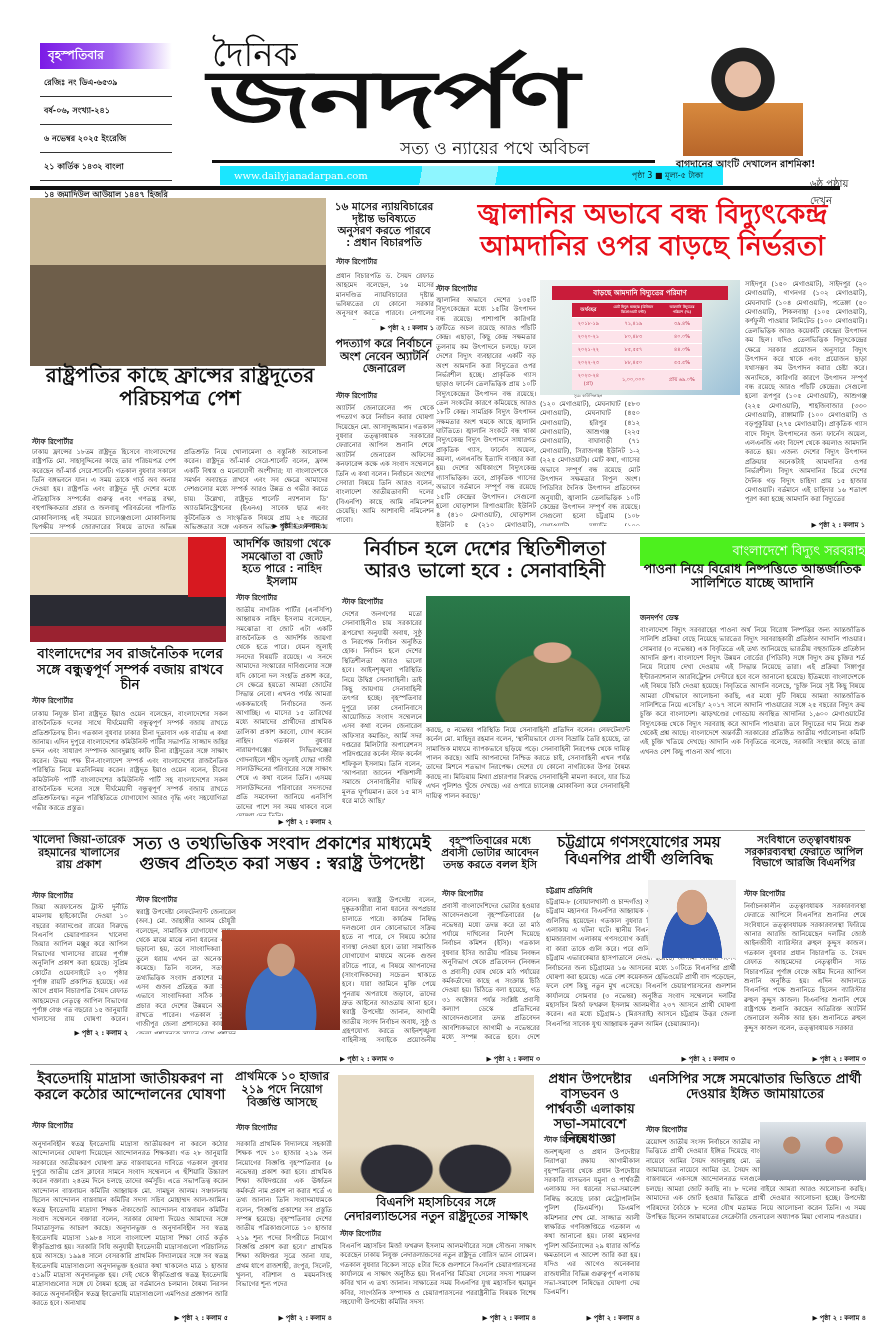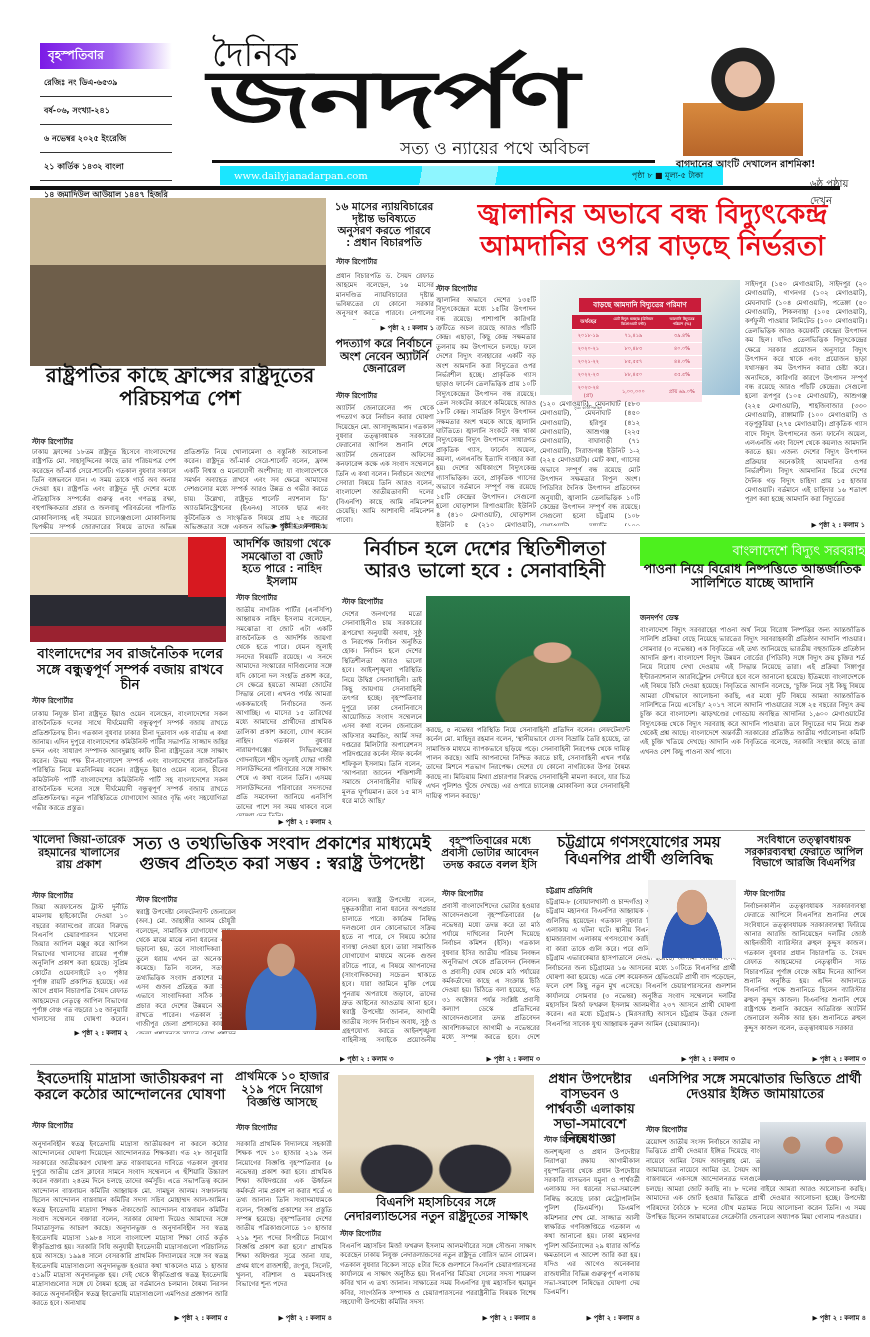--- a/index.html
+++ b/index.html
@@ -31,21 +31,21 @@
   <div class="info-row">৬ নভেম্বর ২০২৫ ইংরেজি</div>
   <div class="info-row">২১ কার্তিক ১৪৩২ বাংলা</div>
   <div class="info-row" style="border-bottom:none">১৪ জমাদিউল আউয়াল ১৪৪৭ হিজরি</div>
 </div>
 <div class="abs" style="left:212px;top:28px;font-size:34px;font-family:'DejaVu Serif',serif">দৈনিক</div>
 <div class="abs" style="left:208px;top:60px;font-size:80px;font-weight:900;letter-spacing:-2px;line-height:1;font-family:'DejaVu Sans',sans-serif;transform:scaleX(1.45);transform-origin:left">জনদর্পণ</div>
 <div class="abs" style="left:400px;top:135px;font-size:17px;font-family:'DejaVu Serif',serif">সত্য ও ন্যায়ের পথে অবিচল</div>
 <div class="abs rule" style="left:212px;top:160px;width:443px;height:3px"></div>
 <div class="abs urlband" style="left:220px;top:166px;width:503px">
   <span>www.dailyjanadarpan.com</span>
-  <span style="font-family:'DejaVu Sans',sans-serif;font-size:8px;color:#111">পৃষ্ঠা ৮ ■ মূল্য-৫ টাকা</span>
+  <span style="font-family:'DejaVu Sans',sans-serif;font-size:8px;color:#111">পৃষ্ঠা 3 ■ মূল্য-৫ টাকা</span>
 </div>
 <div class="abs" style="left:683px;top:38px;width:120px;height:118px;background:radial-gradient(circle at 50% 35%,#e8c0a8 0 18%,#222 19% 32%,transparent 33%),linear-gradient(180deg,#fff 0 55%,#d88a3e 55%,#b7652a);"></div>
 <div class="abs" style="left:676px;top:157px;font-size:9.5px;font-weight:bold">বাগদানের আংটি দেখালেন রাশমিকা!</div>
 <div class="abs" style="left:810px;top:176px;font-size:10px;font-weight:normal">৬ষ্ঠ পৃষ্ঠায় দেখুন</div>
 <div class="abs rule" style="left:30px;top:186px;width:810px;height:4px"></div>
 
 <div class="abs img" style="left:30px;top:198px;width:296px;height:168px;background:linear-gradient(180deg,#c9b896 0 40%,#6e5e4a 40% 100%)"></div>
 <div class="abs hl" style="left:40px;top:364px;width:280px;font-size:20px">রাষ্ট্রপতির কাছে ফ্রান্সের রাষ্ট্রদূতের পরিচয়পত্র পেশ</div>
 <div class="abs by" style="left:32px;top:436px">স্টাফ রিপোর্টার</div>
 <div class="abs body" style="left:32px;top:448px;width:296px;height:85px;column-count:2;column-gap:8px;overflow:hidden">ঢাকায় ফ্রান্সের ১৮তম রাষ্ট্রদূত হিসেবে বাংলাদেশের রাষ্ট্রপতি মো. সাহাবুদ্দিনের কাছে তার পরিচয়পত্র পেশ করেছেন জাঁ-মার্ক সেরে-শার্লেট। গতকাল বুধবার সকালে তিনি বঙ্গভবনে যান। এ সময় তাকে গার্ড অব অনার দেওয়া হয়। রাষ্ট্রপতি এবং রাষ্ট্রদূত দুই দেশের মধ্যে ঐতিহাসিক সম্পর্কের গুরুত্ব এবং গণতন্ত্র রক্ষা, বহুপাক্ষিকতার প্রচার ও জলবায়ু পরিবর্তনের পরিণতি মোকাবিলাসহ এই সময়ের চ্যালেঞ্জগুলো মোকাবিলায় দ্বিপক্ষীয় সম্পর্ক জোরদারের বিষয়ে তাদের অভিন্ন প্রতিশ্রুতি নিয়ে খোলামেলা ও বস্তুনিষ্ঠ আলোচনা করেন। রাষ্ট্রদূত জাঁ-মার্ক সেরে-শার্লেট বলেন, ফ্রান্স একটি বিশ্বস্ত ও মনোযোগী অংশীদার; যা বাংলাদেশকে সমর্থন অব্যাহত রাখবে এবং সব ক্ষেত্রে আমাদের দেশগুলোর মধ্যে সম্পর্ক আরও উন্নত ও গভীর করতে চায়। উল্লেখ্য, রাষ্ট্রদূত শার্লেট ন্যাশনাল ডি' অ্যাডমিনিস্ট্রেশনের (ইএনএ) সাবেক ছাত্র এবং কূটনৈতিক ও সাংস্কৃতিক বিষয়ে প্রায় ২৫ বছরের অভিজ্ঞতার সঙ্গে একজন অভিজ্ঞ কূটনীতিক। ঢাকায় আসার আগে, তিনি ২০২১ সাল থেকে ২০২৫ সালের আগস্ট মুম্বাইয়ে</div>
@@ -57,21 +57,21 @@
 <div class="abs jump" style="left:336px;top:322px;width:98px">▶ পৃষ্ঠা ২ : কলাম ১</div>
 
 <div class="abs hl" style="left:334px;top:338px;width:100px;font-size:11px">পদত্যাগ করে নির্বাচনে অংশ নেবেন অ্যাটর্নি জেনারেল</div>
 <div class="abs by" style="left:336px;top:390px">স্টাফ রিপোর্টার</div>
 <div class="abs body" style="left:336px;top:404px;width:98px;height:122px;overflow:hidden">অ্যাটর্নি জেনারেলের পদ থেকে পদত্যাগ করে নির্বাচন করার ঘোষণা দিয়েছেন মো. আসাদুজ্জামান। গতকাল বুধবার তত্ত্বাবধায়ক সরকারের ফেরানোর আপিল শুনানি শেষে অ্যাটর্নি জেনারেল অফিসের কনফারেন্স কক্ষে এক সংবাদ সম্মেলনে তিনি এ কথা বলেন। নির্বাচনে অংশের সেবারা বিষয়ে তিনি আরও বলেন, বাংলাদেশ জাতীয়তাবাদী দলের (বিএনপি) কাছে আমি নমিনেশন চেয়েছি। আমি আশাবাদী নমিনেশন পাবো।</div>
 
 <div class="abs hl" style="left:440px;top:198px;width:425px;font-size:27px;color:#e8101a;line-height:1.2">জ্বালানির অভাবে বন্ধ বিদ্যুৎকেন্দ্র আমদানির ওপর বাড়ছে নির্ভরতা</div>
 <div class="abs by" style="left:436px;top:283px">স্টাফ রিপোর্টার</div>
 <div class="abs body" style="left:436px;top:296px;width:100px;height:232px;overflow:hidden">জ্বালানির অভাবে দেশের ১৩৫টি বিদ্যুৎকেন্দ্রের মধ্যে ১৫টির উৎপাদন বন্ধ রয়েছে। পাশাপাশি কারিগরি ত্রুটিতে অচল রয়েছে আরও পাঁচটি কেন্দ্র। এছাড়া, কিছু কেন্দ্র সক্ষমতার তুলনায় কম উৎপাদনে চলছে। ফলে দেশের বিদ্যুৎ ব্যবহারের একটি বড় অংশ আমদানি করা বিদ্যুতের ওপর নির্ভরশীল হচ্ছে। প্রাকৃতিক গ্যাস ছাড়াও ফার্নেস তেলভিত্তিক প্রায় ১০টি বিদ্যুৎকেন্দ্রের উৎপাদন বন্ধ রয়েছে। তেল সংকটের কারণে কমিয়েছে আরও ১৮টি কেন্দ্র। সামগ্রিক বিদ্যুৎ উৎপাদন সক্ষমতার অংশ থমকে আছে জ্বালানি ঘাটতিতে। জ্বালানি সংকটে বন্ধ থাকা বিদ্যুৎকেন্দ্র বিদ্যুৎ উৎপাদনে সাধারণত প্রাকৃতিক গ্যাস, ফার্নেস অয়েল, কয়লা, এলএনজি ইত্যাদি ব্যবহার করা হয়। দেশের অধিকাংশে বিদ্যুৎকেন্দ্র গ্যাসভিত্তিক। তবে, প্রাকৃতিক গ্যাসের অভাবে বর্তমানে সম্পূর্ণ বন্ধ রয়েছে ১৫টি কেন্দ্রের উৎপাদন। সেগুলো হলো ঘোড়াশাল রিপাওয়ারিং ইউনিট ৪ (৪১০ মেগাওয়াট), ঘোড়াশাল ইউনিট ৫ (২১০ মেগাওয়াট), ঘোড়াশাল ইউনিট ৭ (৩৬৫ মেগাওয়াট), ঘোড়াশাল (১০৫ মেগাওয়াট), টঙ্গী (৮০ মেগাওয়াট), সিদ্ধিরগঞ্জ</div>
 <div class="abs" style="left:540px;top:280px;width:200px;height:115px;background:linear-gradient(135deg,#eef3f2,#d8e6e4 60%,#9ac0d8)">
-  <div style="margin:18px auto 3px;width:122px;background:#c91c3a;color:#fff;font-size:7px;font-weight:bold;text-align:center;padding:1px">বাড়ছে আমদানি বিদ্যুতের পরিমাণ</div>
+  <div style="margin:6px auto 3px;width:176px;background:#c91c3a;color:#fff;font-size:7px;font-weight:bold;text-align:center;padding:1px">বাড়ছে আমদানি বিদ্যুতের পরিমাণ</div>
   <table class="chart" style="width:130px;margin-left:32px">
     <tbody>
         <tr>
       <th>অর্থবছর</th>
       <th style="font-size:3.5px">মোট বিদ্যুৎ ব্যবহার (মিলিয়ন কিলোওয়াট ঘণ্টা)</th>
       <th style="font-size:3.5px">আমদানি বিদ্যুতের পরিমাণ (%)</th>
     </tr>
     <tr>
           <td>২০১৮-১৯</td>
           <td>৭১,৪১৯</td>

